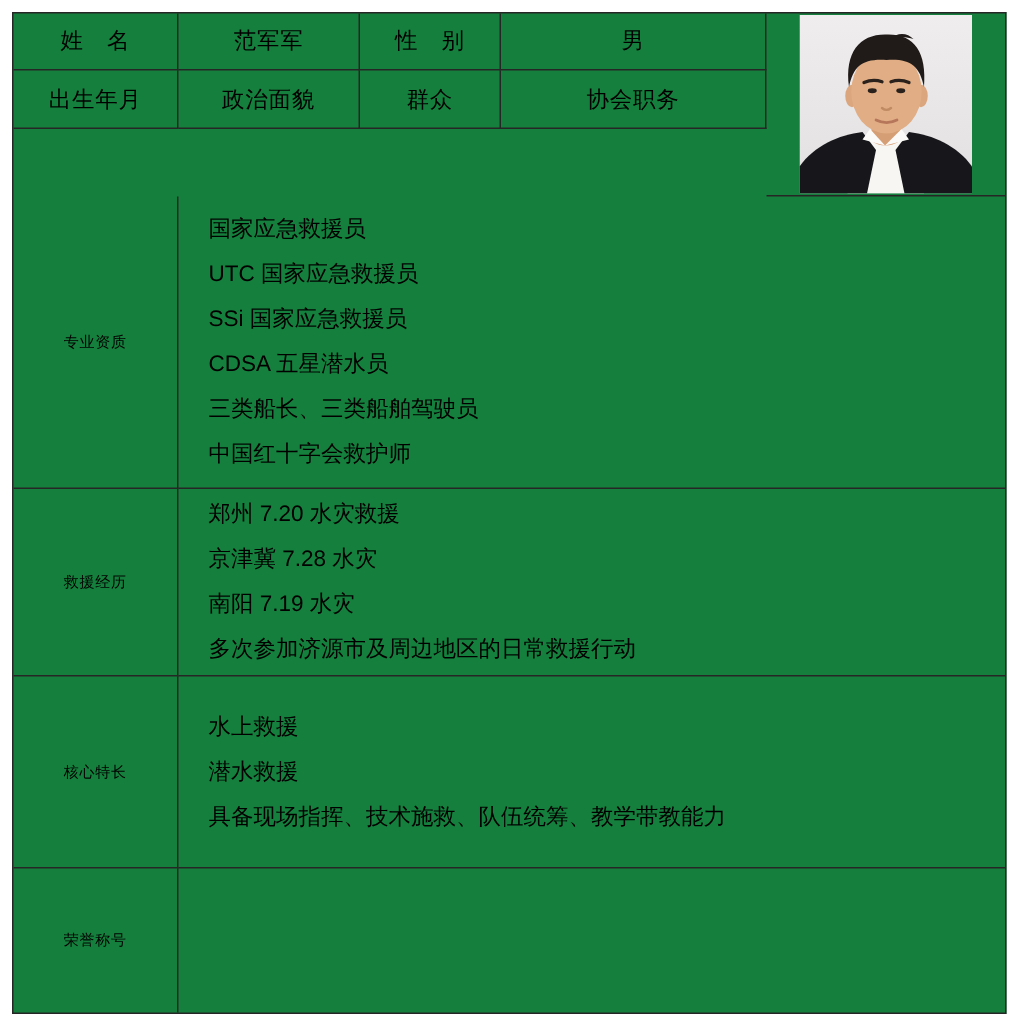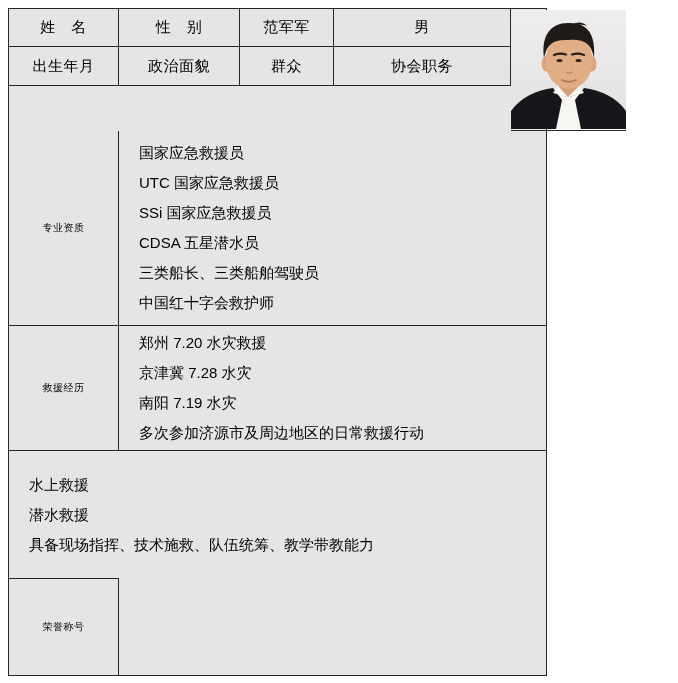--- a/index.html
+++ b/index.html
@@ -6,22 +6,22 @@
     --border:#262626;
     --text:#000000;
   }
   html,body{margin:0;padding:0;}
   body{
     width:678px;height:683px;background:#ffffff;
     font-family:"Liberation Sans","DejaVu Sans",sans-serif;
     color:var(--text);position:relative;overflow:hidden;
   }
   .form{
-    position:absolute;left:8px;top:8px;width:539px;
-    border:1px solid var(--border);background:#e5e5e5;box-sizing:border-box;
+    position:absolute;left:8px;top:8px;width:663px;
+    border:1px solid var(--border);background:#15803d;box-sizing:border-box;
   }
   
   .top{
     display:grid;
     grid-template-columns:110px 121px 94px 177px 1fr;
     grid-template-rows:38px 39px 45px;
   }
   .cell{
     box-sizing:border-box;
     border-right:1px solid var(--border);
@@ -59,22 +59,22 @@
   .h96{height:96px;}
   .photo{width:115px;height:119px;display:block;}
 </style>
 </head>
 <body>
 
 <div class="form">
 
   <div class="top">
     <div class="cell">姓　名</div>
+    <div class="cell">范军军</div>
     <div class="cell">性　别</div>
-    <div class="cell">范军军</div>
     <div class="cell">男</div>
 
     <div class="photo-cell">
       <svg class="photo" viewBox="0 0 115 119" xmlns="http://www.w3.org/2000/svg">
         <defs>
           <linearGradient id="bgGrad" x1="0" y1="0" x2="0" y2="1">
             <stop offset="0" stop-color="#efedee"></stop>
             <stop offset="1" stop-color="#e3e0e1"></stop>
           </linearGradient>
         </defs>
@@ -133,20 +133,21 @@
     <div class="sec-label h125">救援经历</div>
     <div class="sec-content h125">
       <div class="line">郑州 7.20 水灾救援</div>
       <div class="line">京津冀 7.28 水灾</div>
       <div class="line">南阳 7.19 水灾</div>
       <div class="line">多次参加济源市及周边地区的日常救援行动</div>
     </div>
   </div>
 
   <div class="section">
+    <div class="sec-label h128">核心特长</div>
     <div class="sec-content h128">
       <div class="line">水上救援</div>
       <div class="line">潜水救援</div>
       <div class="line">具备现场指挥、技术施救、队伍统筹、教学带教能力</div>
     </div>
   </div>
 
   <div class="section">
     <div class="sec-label h96">荣誉称号</div>
   </div>

